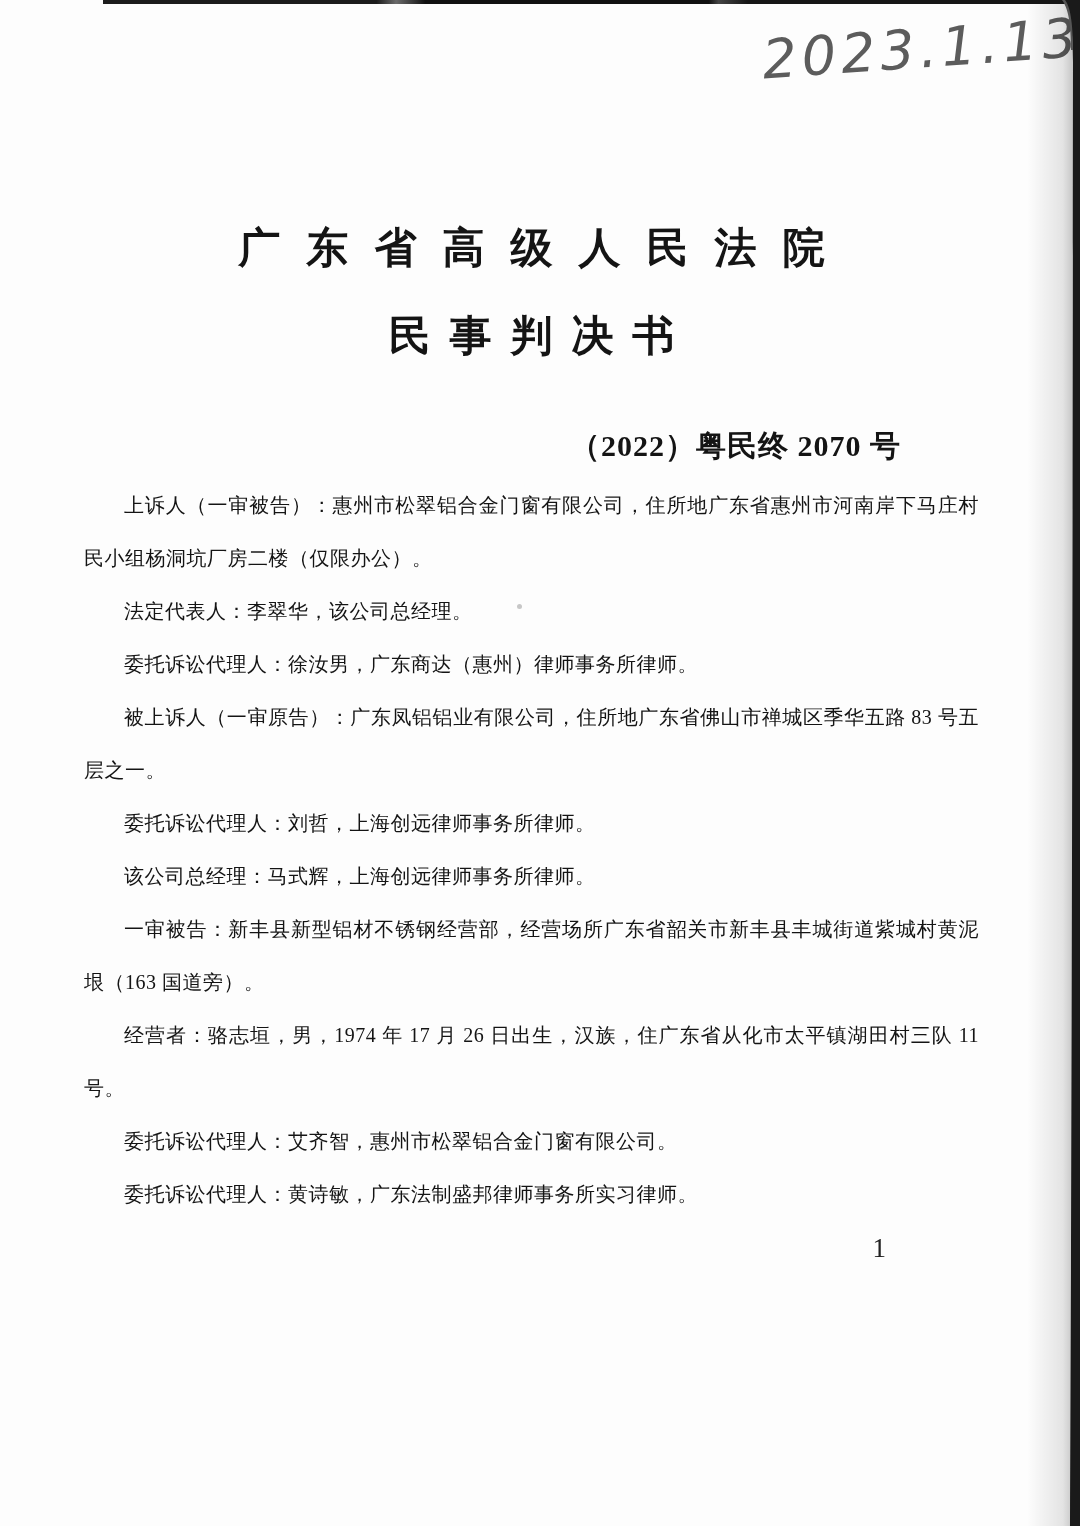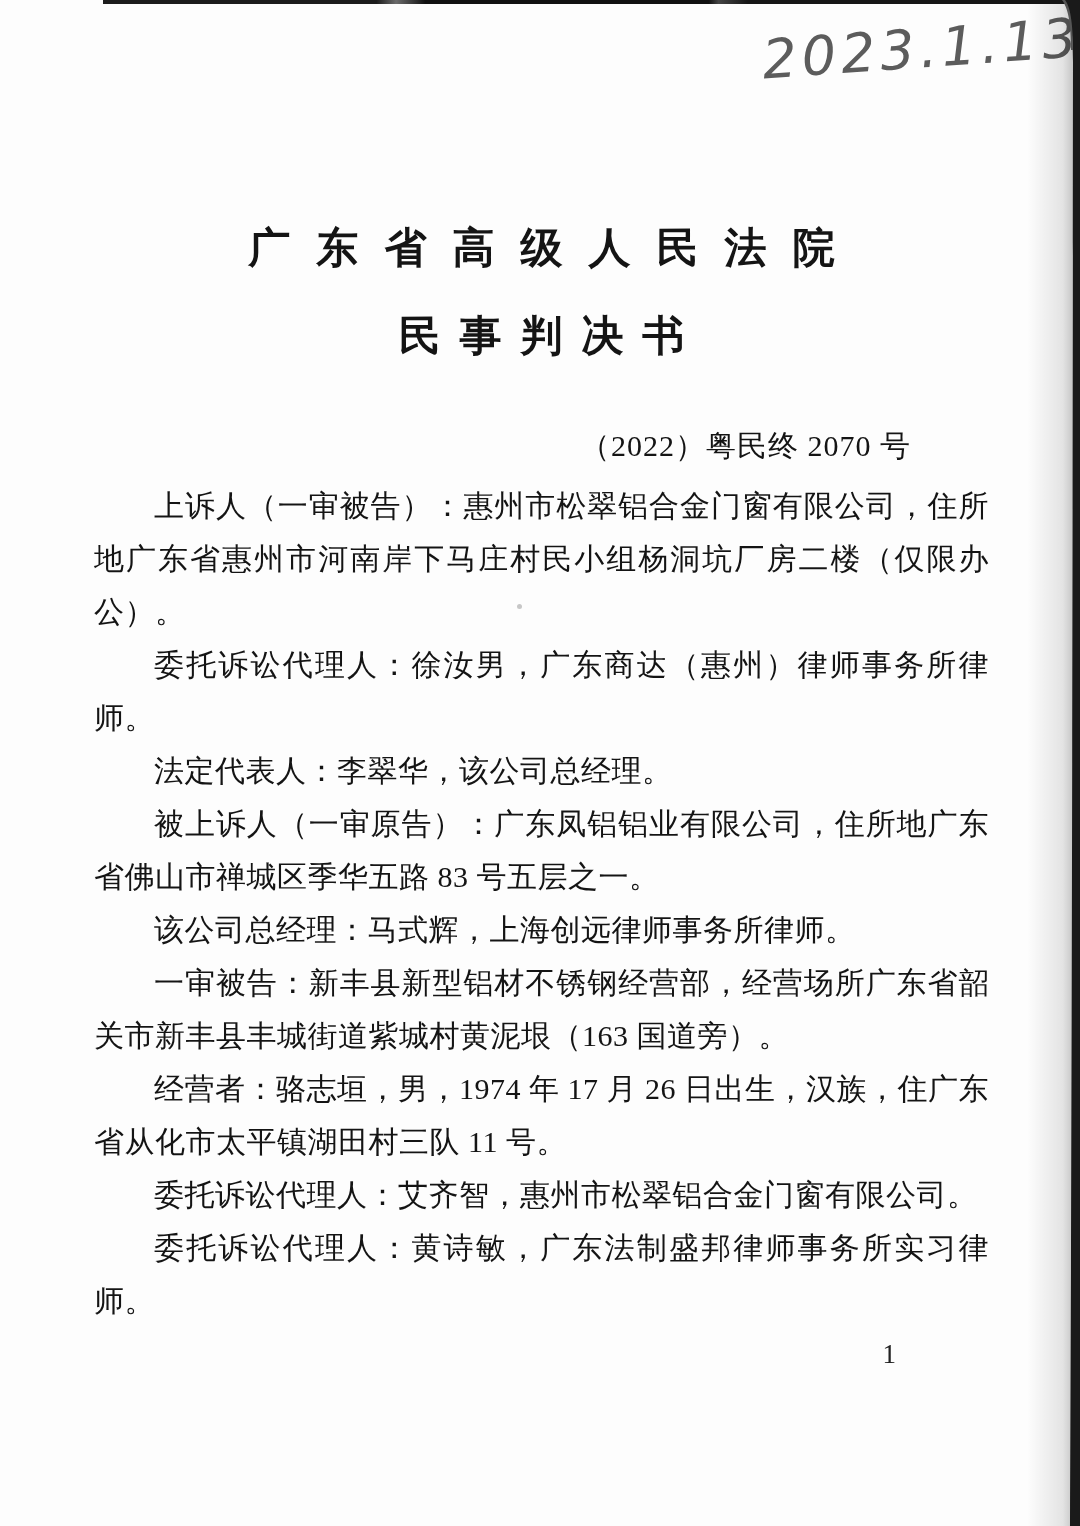--- a/index.html
+++ b/index.html
@@ -54,21 +54,21 @@
     font-style: italic;
     font-size: 54px;
     font-weight: 400;
     color: #5c5c5c;
     letter-spacing: 5px;
     transform: rotate(-4deg);
     white-space: nowrap;
   }
   .content {
     position: absolute;
-    left: 94px;
+    left: 84px;
     top: 0;
     width: 895px;
   }
   .court-name {
     margin: 0;
     margin-top: 224px;
     font-size: 42px;
     line-height: 48px;
     font-weight: 700;
     text-align: center;
@@ -86,27 +86,28 @@
     margin-right: -0.45em;
     font-family: Liberation Serif, serif;
   }
   .case-number {
     margin-top: 66px;
     font-size: 30px;
     line-height: 40px;
     text-align: right;
     padding-right: 78px;
     letter-spacing: 1px;
+    font-weight: bold;
   }
   .body-text {
     margin-top: 13px;
   }
   .body-text p {
     margin: 0;
-    font-size: 30px;
+    font-size: 20px;
     line-height: 53px;
     text-indent: 2em;
     letter-spacing: 0.5px;
     text-align: justify;
   }
   .page-number {
     margin-top: 10px;
     font-size: 27px;
     line-height: 34px;
     text-align: right;
@@ -132,23 +133,24 @@
 
   <div class="content">
     <h1 class="court-name">广东省高级人民法院</h1>
 
     <h2 class="doc-type">民事判决书</h2>
 
     <div class="case-number">（2022）粤民终 2070 号</div>
 
     <div class="body-text">
       <p>上诉人（一审被告）：惠州市松翠铝合金门窗有限公司，住所地广东省惠州市河南岸下马庄村民小组杨洞坑厂房二楼（仅限办公）。</p>
+      <p>法定代表人：李翠华，该公司总经理。</p>
       <p>委托诉讼代理人：徐汝男，广东商达（惠州）律师事务所律师。</p>
-      <p>法定代表人：李翠华，该公司总经理。</p>
       <p>被上诉人（一审原告）：广东凤铝铝业有限公司，住所地广东省佛山市禅城区季华五路 83 号五层之一。</p>
+      <p>委托诉讼代理人：刘哲，上海创远律师事务所律师。</p>
       <p>该公司总经理：马式辉，上海创远律师事务所律师。</p>
       <p>一审被告：新丰县新型铝材不锈钢经营部，经营场所广东省韶关市新丰县丰城街道紫城村黄泥垠（163 国道旁）。</p>
       <p>经营者：骆志垣，男，1974 年 17 月 26 日出生，汉族，住广东省从化市太平镇湖田村三队 11 号。</p>
       <p>委托诉讼代理人：艾齐智，惠州市松翠铝合金门窗有限公司。</p>
       <p>委托诉讼代理人：黄诗敏，广东法制盛邦律师事务所实习律师。</p>
     </div>
 
     <div class="page-number">1</div>
   </div>
 

